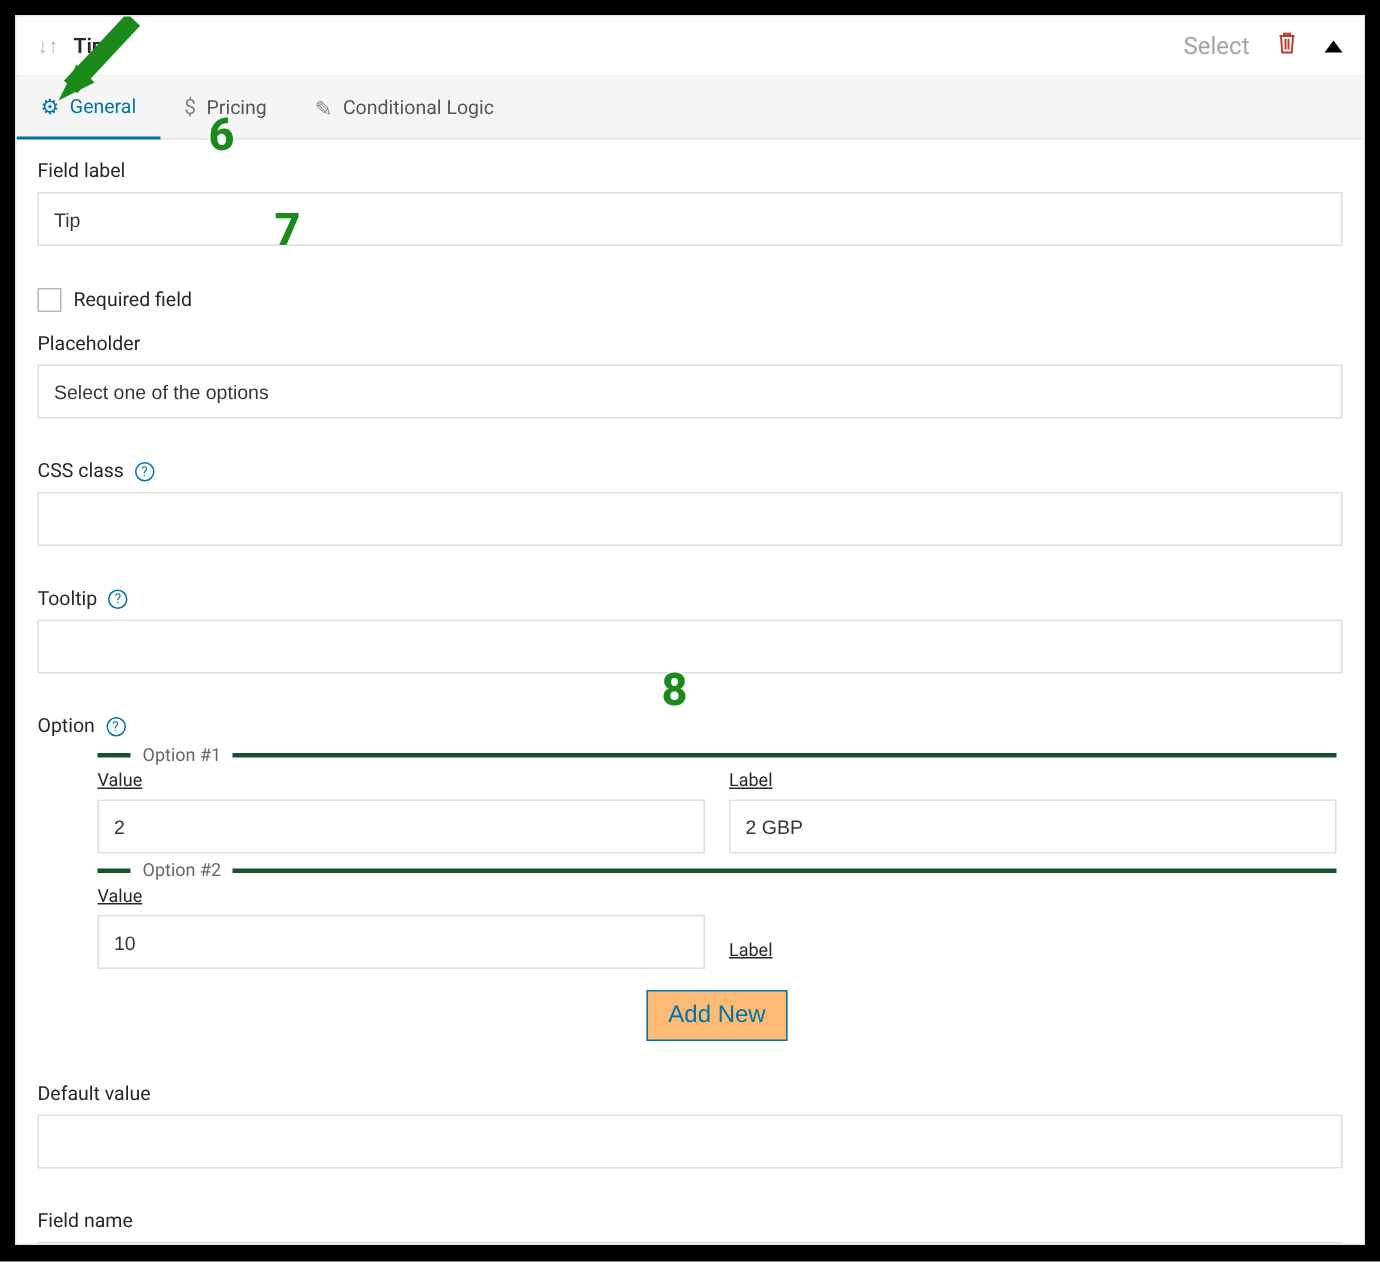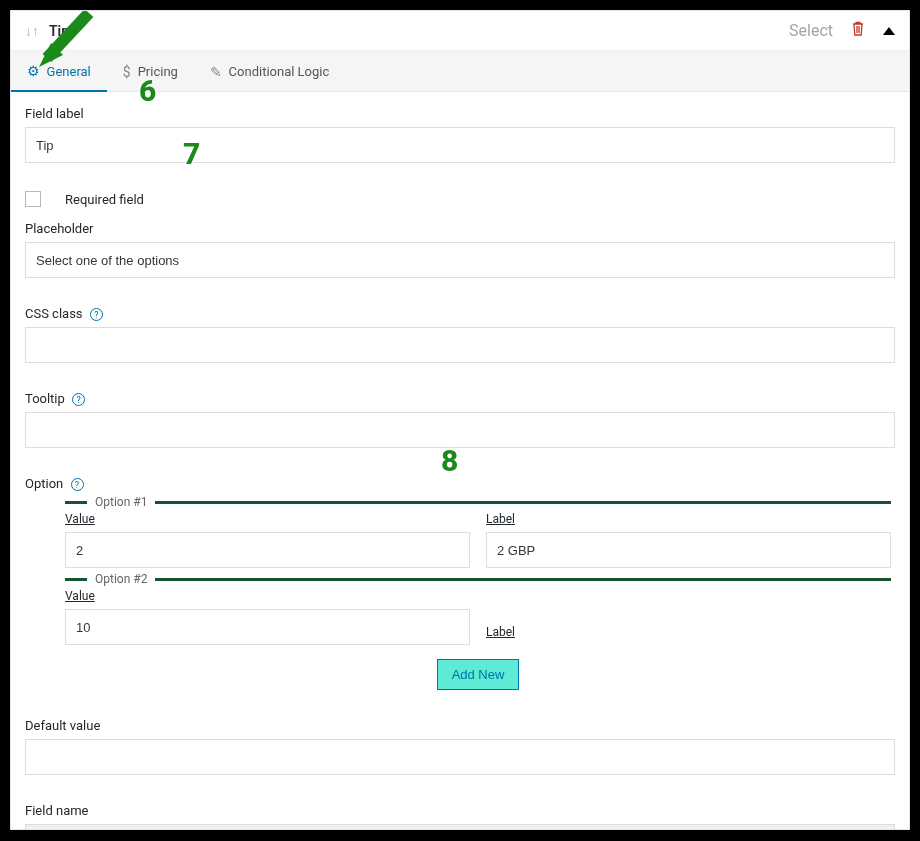--- a/index.html
+++ b/index.html
@@ -104,21 +104,21 @@
     color: #32373c;
     outline: none;
   }
   .text-input.readonly {
     background: #f1f1f1;
     color: #4d7c0f;
   }
   .checkbox-row {
     display: flex;
     align-items: flex-end;
-    gap: 24px;
+    gap: 8px;
     margin-bottom: 14px;
     position: relative;
   }
   .checkbox {
     width: 16px; height: 16px;
     border: 1px solid #b4b9be;
     background: #fff;
   }
   .options-wrap { padding-left: 40px; padding-right: 4px; }
   .option-legend {
@@ -155,23 +155,23 @@
     cursor: pointer;
   }
   .add-new-row {
     text-align: center;
     margin-top: 14px;
     margin-bottom: 14px;
   }
   .add-new-btn {
     border: 1px solid #0073aa;
     color: #0073aa;
-    background: #5eead4;
+    background: #fdba74;
     padding: 7px 14px;
-    font-size: 13px;
+    font-size: 16px;
     cursor: pointer;
   }
   .annot {
     position: absolute;
     font-size: 30px;
     font-weight: 800;
     color: #1b8a1b;
     text-shadow: 0 0 3px #fff, 0 0 5px #fff;
     pointer-events: none;
     z-index: 5;

